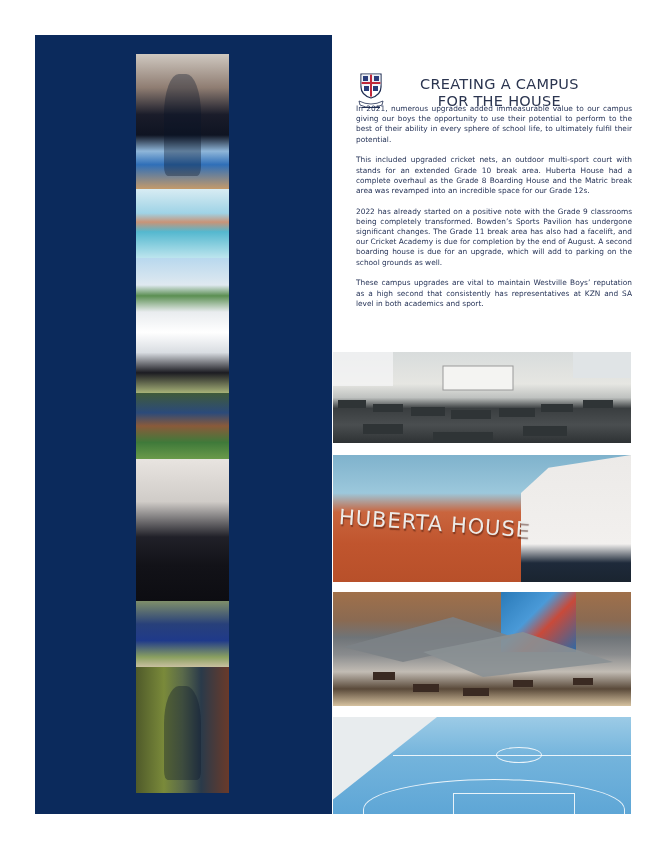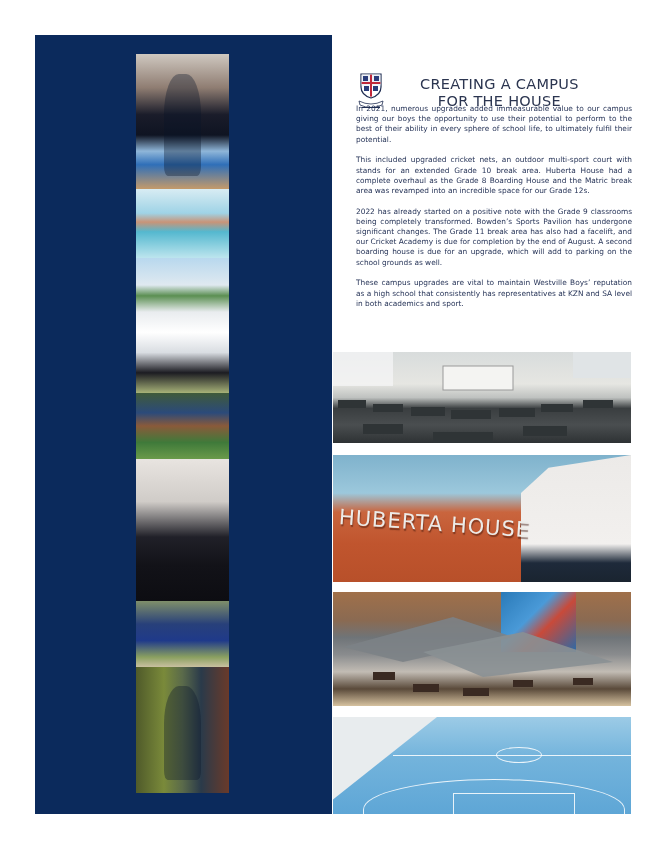--- a/index.html
+++ b/index.html
@@ -116,21 +116,21 @@
   <h1 class="title">
     <span>CREATING A CAMPUS</span><br>
     <span>FOR THE HOUSE</span>
   </h1>
 </div>
 
 <div class="body-text">
   <p>In 2021, numerous upgrades added immeasurable value to our campus giving our boys the opportunity to use their potential to perform to the best of their ability in every sphere of school life, to ultimately fulfil their potential.</p>
   <p>This included upgraded cricket nets, an outdoor multi-sport court with stands for an extended Grade 10 break area. Huberta House had a complete overhaul as the Grade 8 Boarding House and the Matric break area was revamped into an incredible space for our Grade 12s.</p>
   <p>2022 has already started on a positive note with the Grade 9 classrooms being completely transformed. Bowden’s Sports Pavilion has undergone significant changes. The Grade 11 break area has also had a facelift, and our Cricket Academy is due for completion by the end of August. A second boarding house is due for an upgrade, which will add to parking on the school grounds as well.</p>
-  <p>These campus upgrades are vital to maintain Westville Boys’ reputation as a high school that consistently has representatives at KZN and SA level in both academics and sport.</p>
+  <p>These campus upgrades are vital to maintain Westville Boys’ reputation as a high second that consistently has representatives at KZN and SA level in both academics and sport.</p>
 </div>
 
 <div class="rphoto rp1">
   <svg width="298" height="91" viewBox="0 0 298 91">
     <rect x="110" y="14" width="70" height="24" fill="#f4f4f2" stroke="#999" stroke-width="1"></rect>
     <rect x="0" y="0" width="60" height="34" fill="#f6f7f8" opacity="0.7"></rect>
     <rect x="240" y="0" width="58" height="26" fill="#e0e4e6"></rect>
     <g fill="#2f3436">
       <rect x="5" y="48" width="28" height="8"></rect>
         <rect x="40" y="52" width="30" height="8"></rect>

